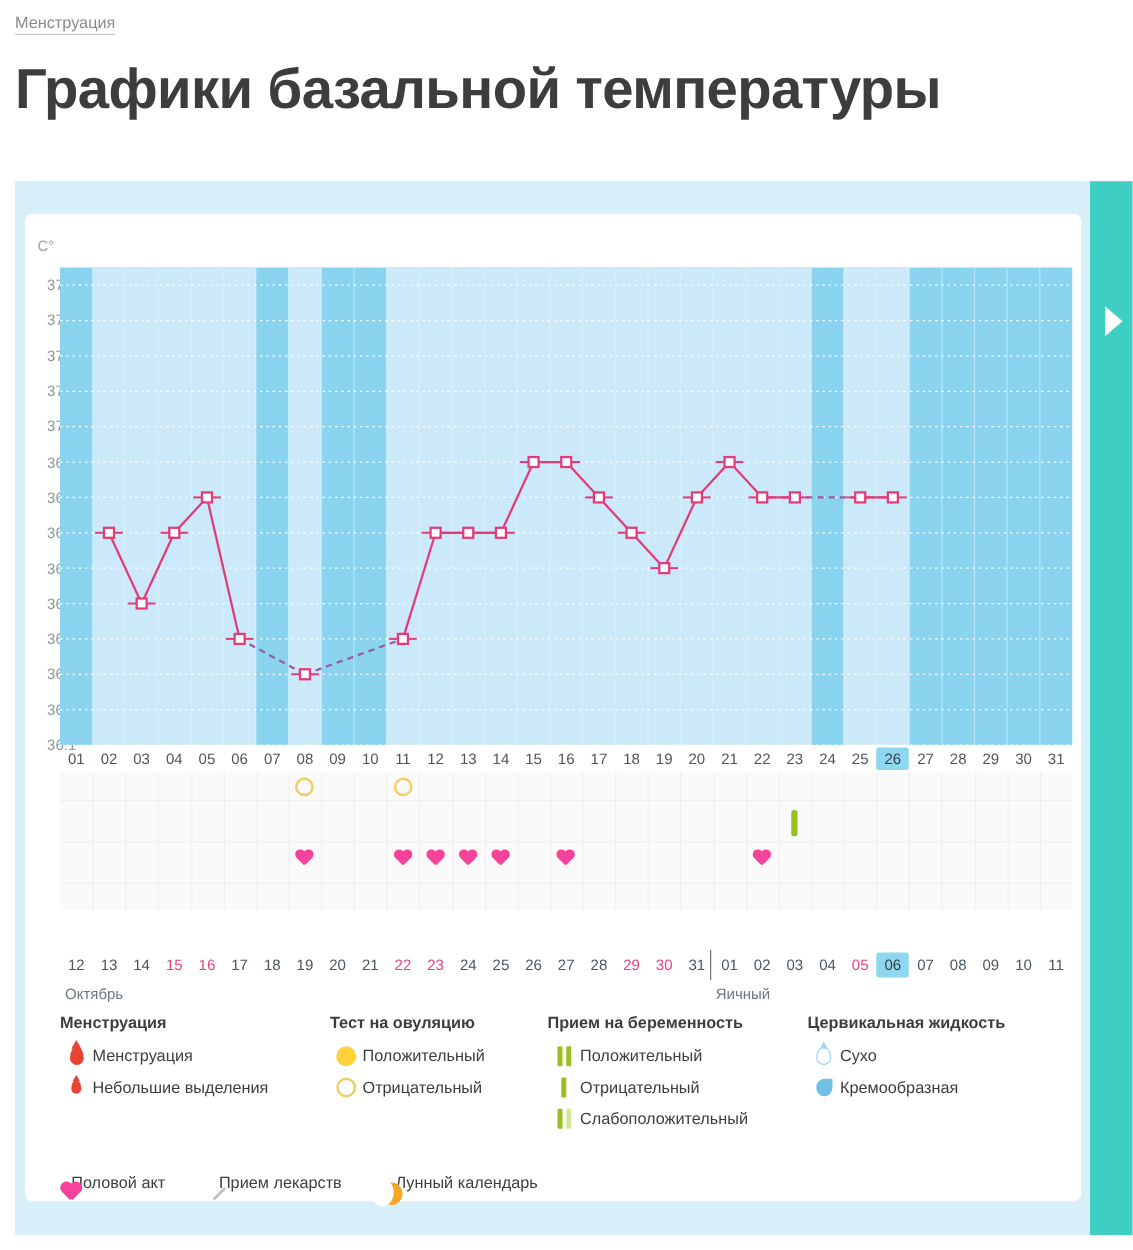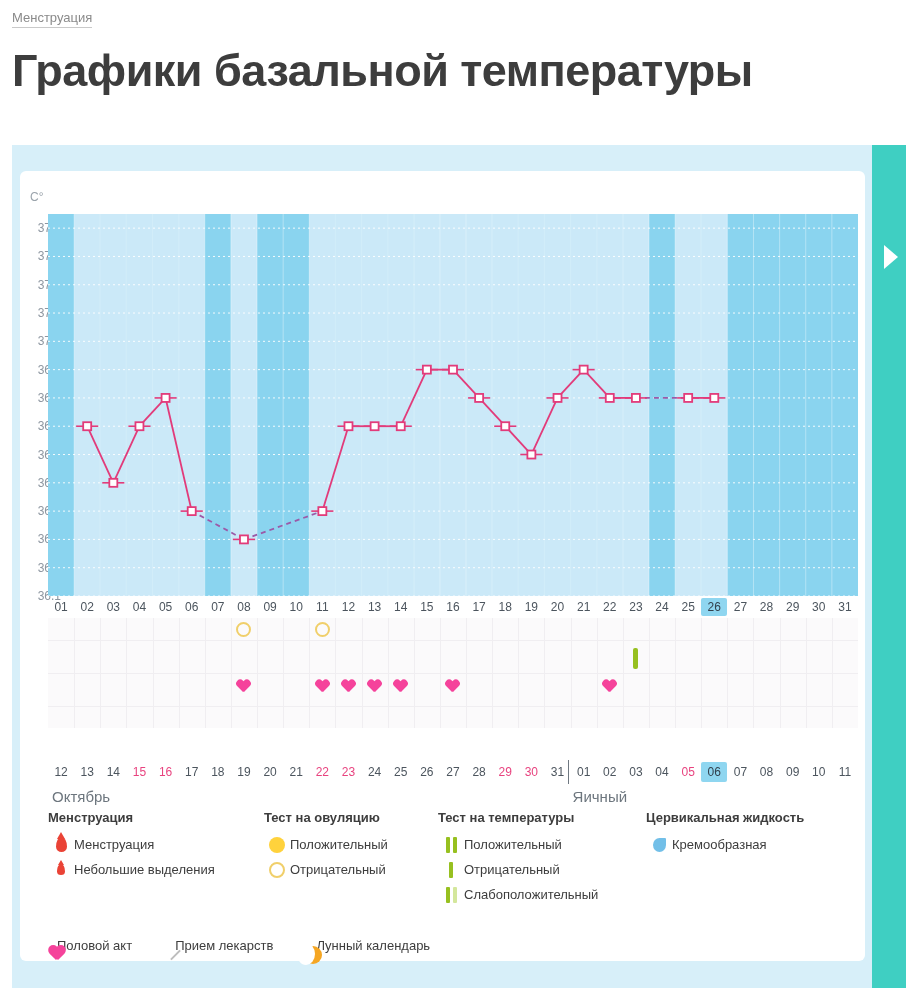--- a/index.html
+++ b/index.html
@@ -131,21 +131,21 @@
     line-height: 20px;
   }
   .calday.pink  { color: #e8437f; }
   .calday.today { background: #8fd6f0; border-radius: 2px; color: #33414d; }
   .month-divider {
     position: absolute; top: -2px; width: 1px; height: 24px;
     background: #6f7881;
   }
   .month-label {
     position: absolute; top: 788px;
-    font-size: 15px; color: #6d767e;
+    font-size: 12px; color: #6d767e;
   }
 
   
   .legend { position: absolute; left: 48px; top: 810px; width: 810px; }
   .legend-col { position: absolute; top: 0; }
   .legend-title {
     font-size: 13px; font-weight: bold; color: #3d3d3d;
     margin-bottom: 7px; white-space: nowrap;
   }
   .legend-item {
@@ -528,21 +528,21 @@
         <span>Положительный</span>
       </div>
       <div class="legend-item">
         <span class="legend-ico">
           <span class="circ-out"></span>
         </span>
         <span>Отрицательный</span>
       </div>
     </div>
     <div class="legend-col" style="left: 390px;">
-      <div class="legend-title">Тест на температуры</div>
+      <div class="legend-title">Прием на беременность</div>
       <div class="legend-item">
         <span class="legend-ico">
           <span class="bar2">
             <i></i>
             <i></i>
           </span>
         </span>
         <span>Положительный</span>
       </div>
       <div class="legend-item">
@@ -560,20 +560,26 @@
             <i class="faint"></i>
           </span>
         </span>
         <span>Слабоположительный</span>
       </div>
     </div>
     <div class="legend-col" style="left: 598px;">
       <div class="legend-title">Цервикальная жидкость</div>
       <div class="legend-item">
         <span class="legend-ico">
+          <span class="cf-dry"></span>
+        </span>
+        <span>Сухо</span>
+      </div>
+      <div class="legend-item">
+        <span class="legend-ico">
           <span class="cf-creamy"></span>
         </span>
         <span>Кремообразная</span>
       </div>
     </div>
   </div>
 
 <div class="legend-bottom" id="legend-bottom">
     <div class="lb-item">
       <span><span class="heart-lg"></span></span>

